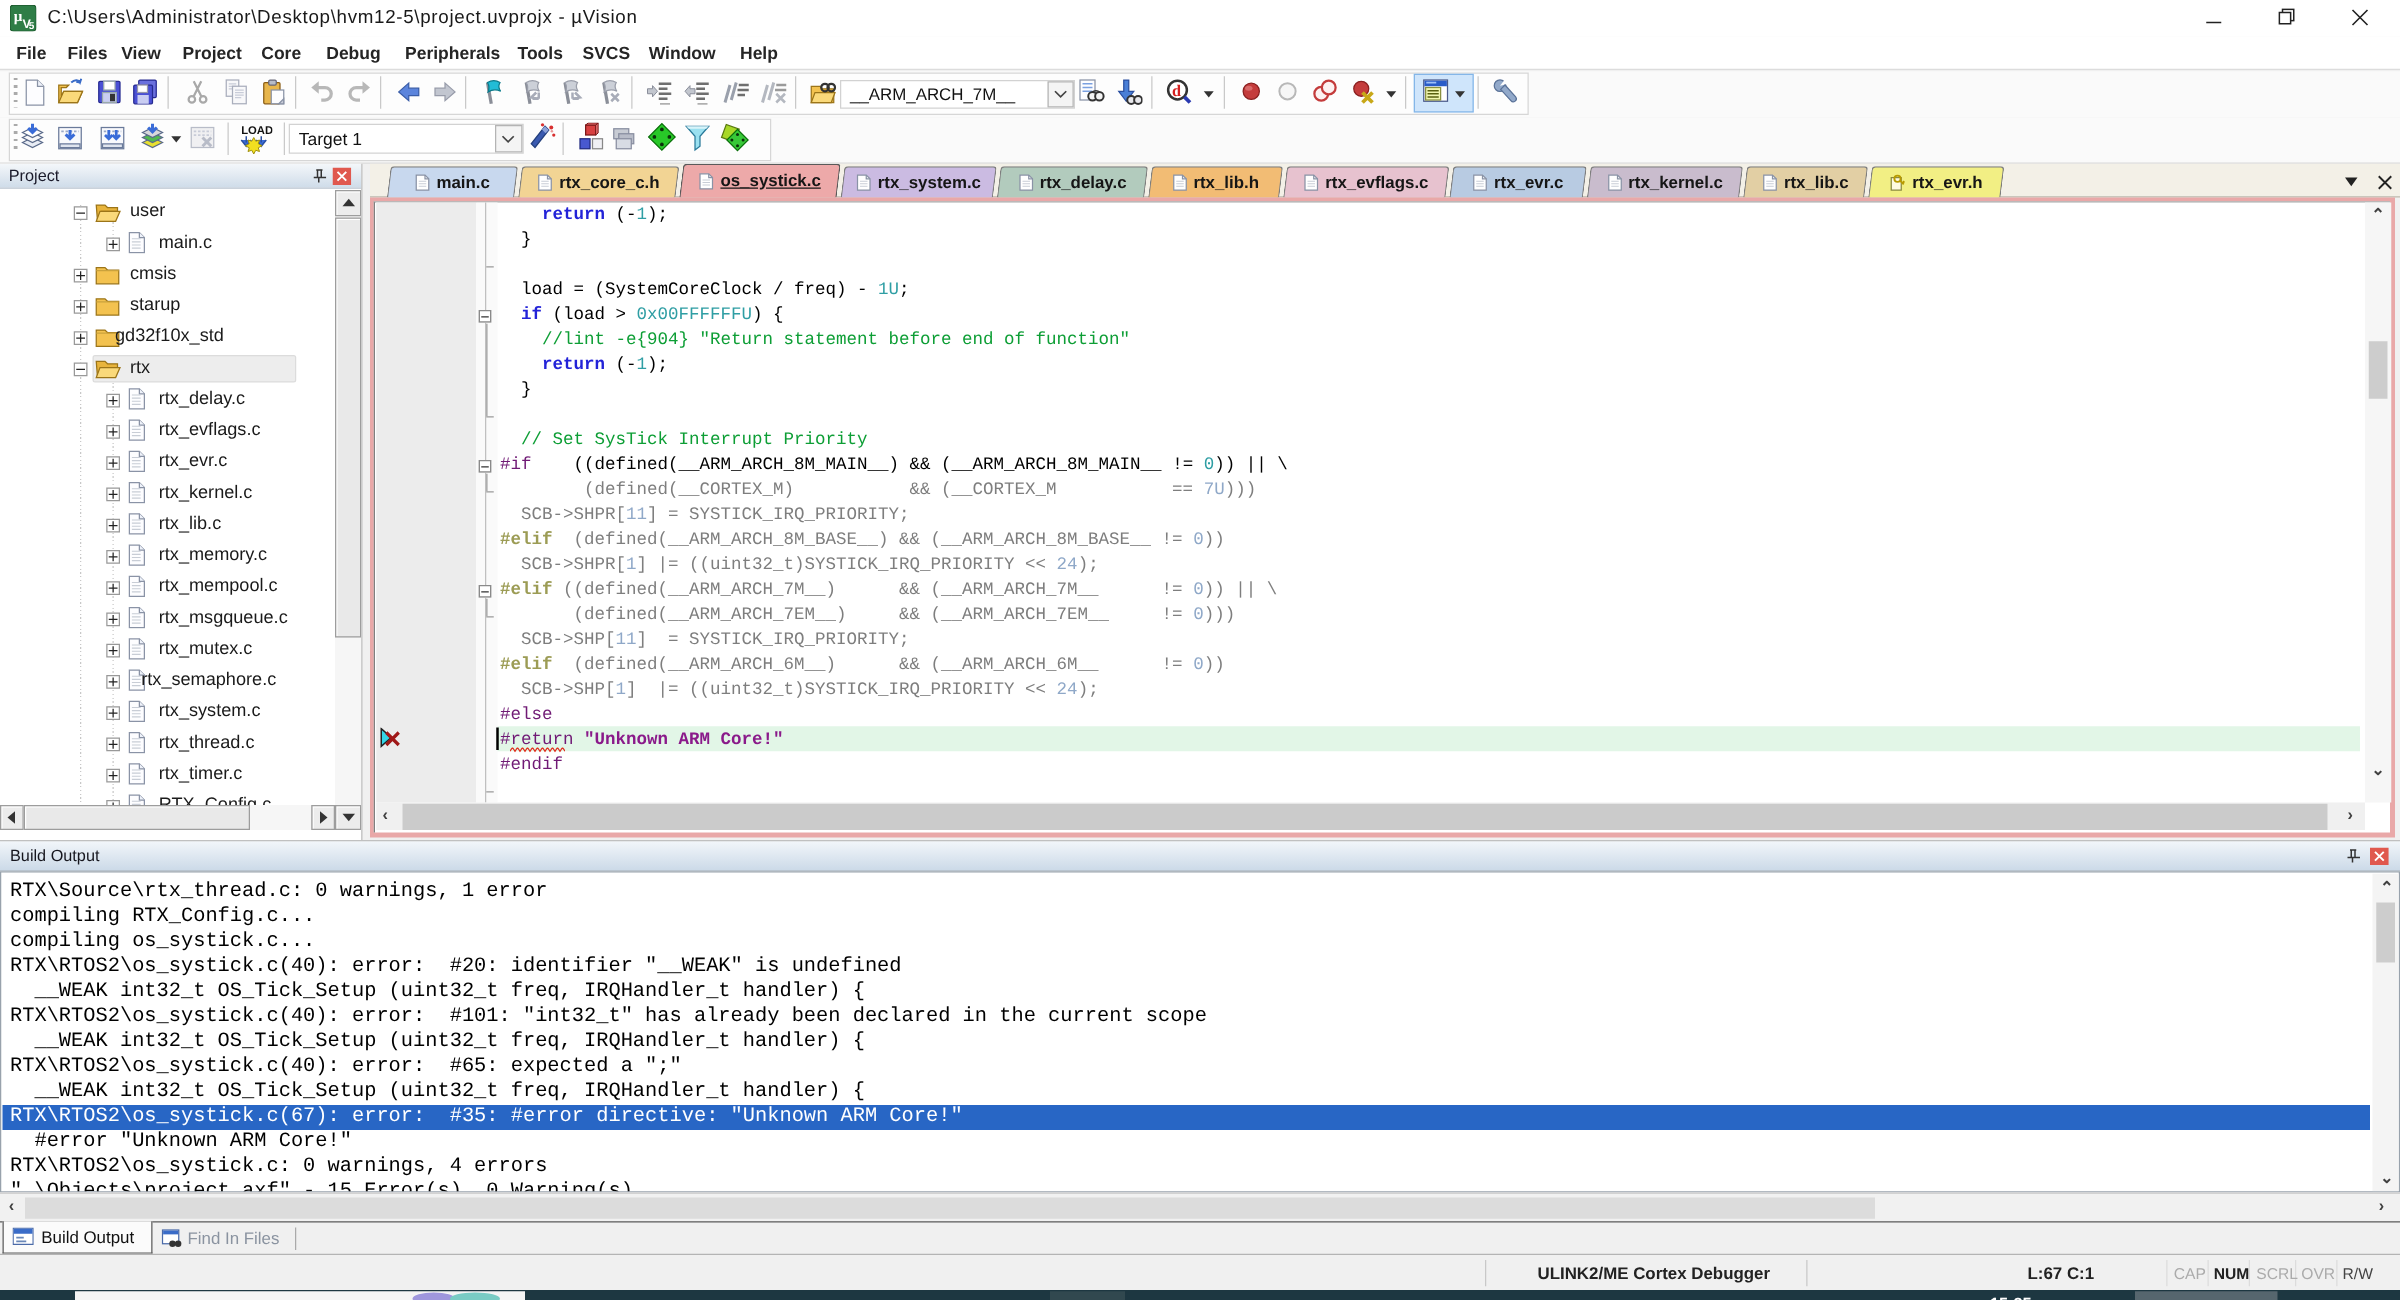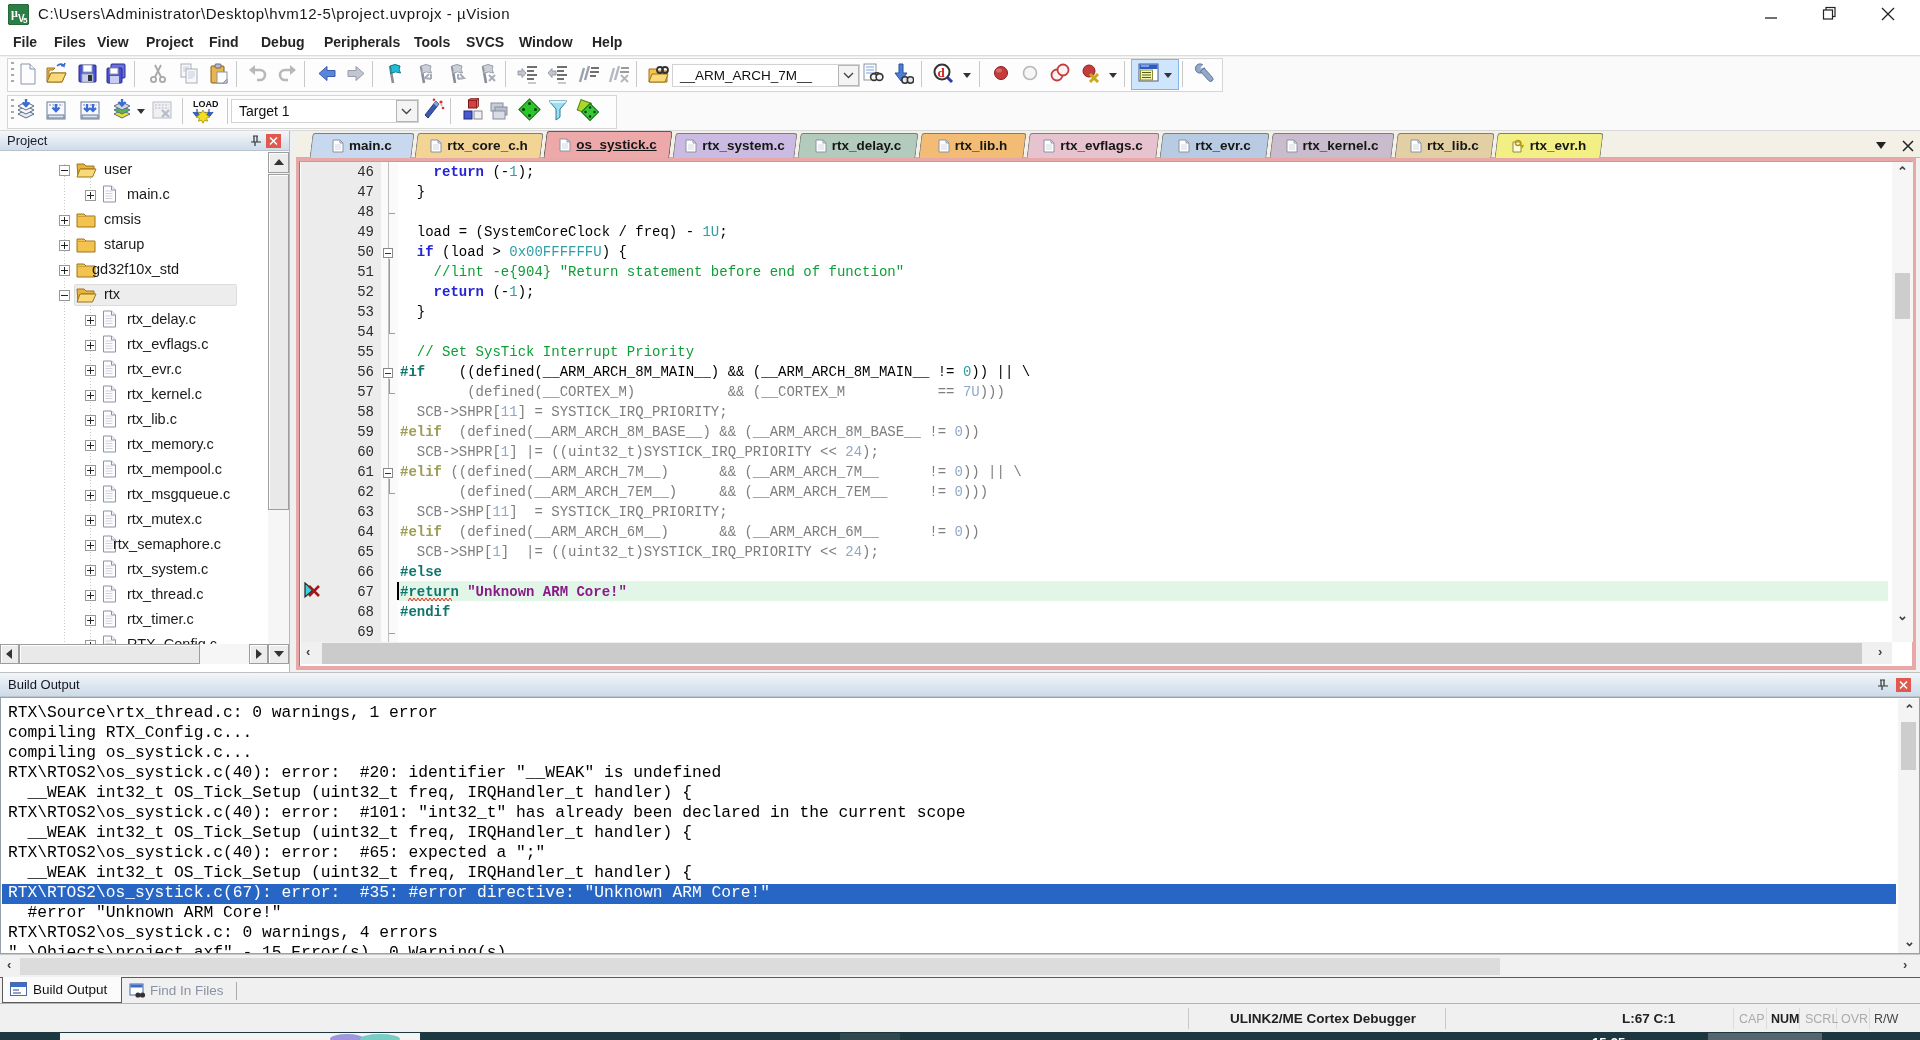--- a/index.html
+++ b/index.html
@@ -45,21 +45,21 @@
 #foldcol{position:absolute;left:81px;top:0;width:17px;height:480px;background:#fafafa}
 #foldline{position:absolute;left:88px;top:0;width:1px;height:480px;background:#c0c0c0}
 #lnums{position:absolute;left:34px;top:0px;width:40px;text-align:right;
  font-family:"Liberation Mono",monospace;font-size:14px;line-height:20px;color:#2b2b2b;white-space:pre}
 #code{position:absolute;left:100px;top:0px;font-family:"Liberation Mono",monospace;
  font-size:14px;line-height:20px;color:#000;white-space:pre}
 #hl67{position:absolute;left:98px;top:419px;width:1490px;height:20px;background:#e2f6e7}
 .k{color:#2323d8;font-weight:bold}
 .n{color:#2f9ea4}
 .c{color:#0d9e35}
-.p{color:#0f766e;font-weight:bold}
+.p{color:#701a75;font-weight:normal}
 .pg{color:#9c9c55;font-weight:bold}
 .g{color:#7e7e7e}
 .gn{color:#8fa8c8}
 .pu{color:#8a1a8a;font-weight:bold}
 .foldbox{position:absolute;left:83px;width:10px;height:10px;background:#fff;border:1px solid #8a8a8a}
 .foldbox i{position:absolute;left:1px;top:3.5px;width:6px;height:1px;background:#333}
 .ftick{position:absolute;left:89px;width:6px;height:1px;background:#9a9a9a}
 
 .fsb{position:absolute;background:#f4f4f4}
 .fthumb{position:absolute;background:#cdcdcd}
@@ -106,21 +106,21 @@
  <svg class="abs" style="left:1881px;top:7px" width="14" height="14">
   <path d="M1,1 L13,13 M13,1 L1,13" stroke="#222" stroke-width="1.3"></path>
     </svg>
 </div>
 
 <div id="menubar">
 <span class="mi" style="left:13px">File</span>
 <span class="mi" style="left:54px">Files</span>
 <span class="mi" style="left:97px">View</span>
 <span class="mi" style="left:146px">Project</span>
-<span class="mi" style="left:209px">Find</span>
+<span class="mi" style="left:209px">Core</span>
 <span class="mi" style="left:261px">Debug</span>
 <span class="mi" style="left:324px">Peripherals</span>
 <span class="mi" style="left:414px">Tools</span>
 <span class="mi" style="left:466px">SVCS</span>
 <span class="mi" style="left:519px">Window</span>
 <span class="mi" style="left:592px">Help</span>
 </div>
 <div id="tb1">
     <div id="tb1box"></div>
     <div class="grip" style="left:11px"></div>
@@ -801,44 +801,20 @@
     <svg class="abs" style="left:1606px;top:9px" width="12" height="12">
       <path d="M1,1 L11,11 M11,1 L1,11" stroke="#222" stroke-width="1.5"></path>
     </svg>
   </div>
 <div id="edframe">
     <div id="edinner">
 <div id="gutter"></div>
       <div id="foldcol"></div>
       <div id="foldline"></div>
 <div id="hl67"></div>
-<div id="lnums">46
-47
-48
-49
-50
-51
-52
-53
-54
-55
-56
-57
-58
-59
-60
-61
-62
-63
-64
-65
-66
-67
-68
-69</div>
 <div id="code">    <span class="k">return</span> (-<span class="n">1</span>);
   }
  
   load = (SystemCoreClock / freq) - <span class="n">1U</span>;
   <span class="k">if</span> (load &gt; <span class="n">0x00FFFFFFU</span>) {
     <span class="c">//lint -e{904} "Return statement before end of function"</span>
     <span class="k">return</span> (-<span class="n">1</span>);
   }
  
   <span class="c">// Set SysTick Interrupt Priority</span>

